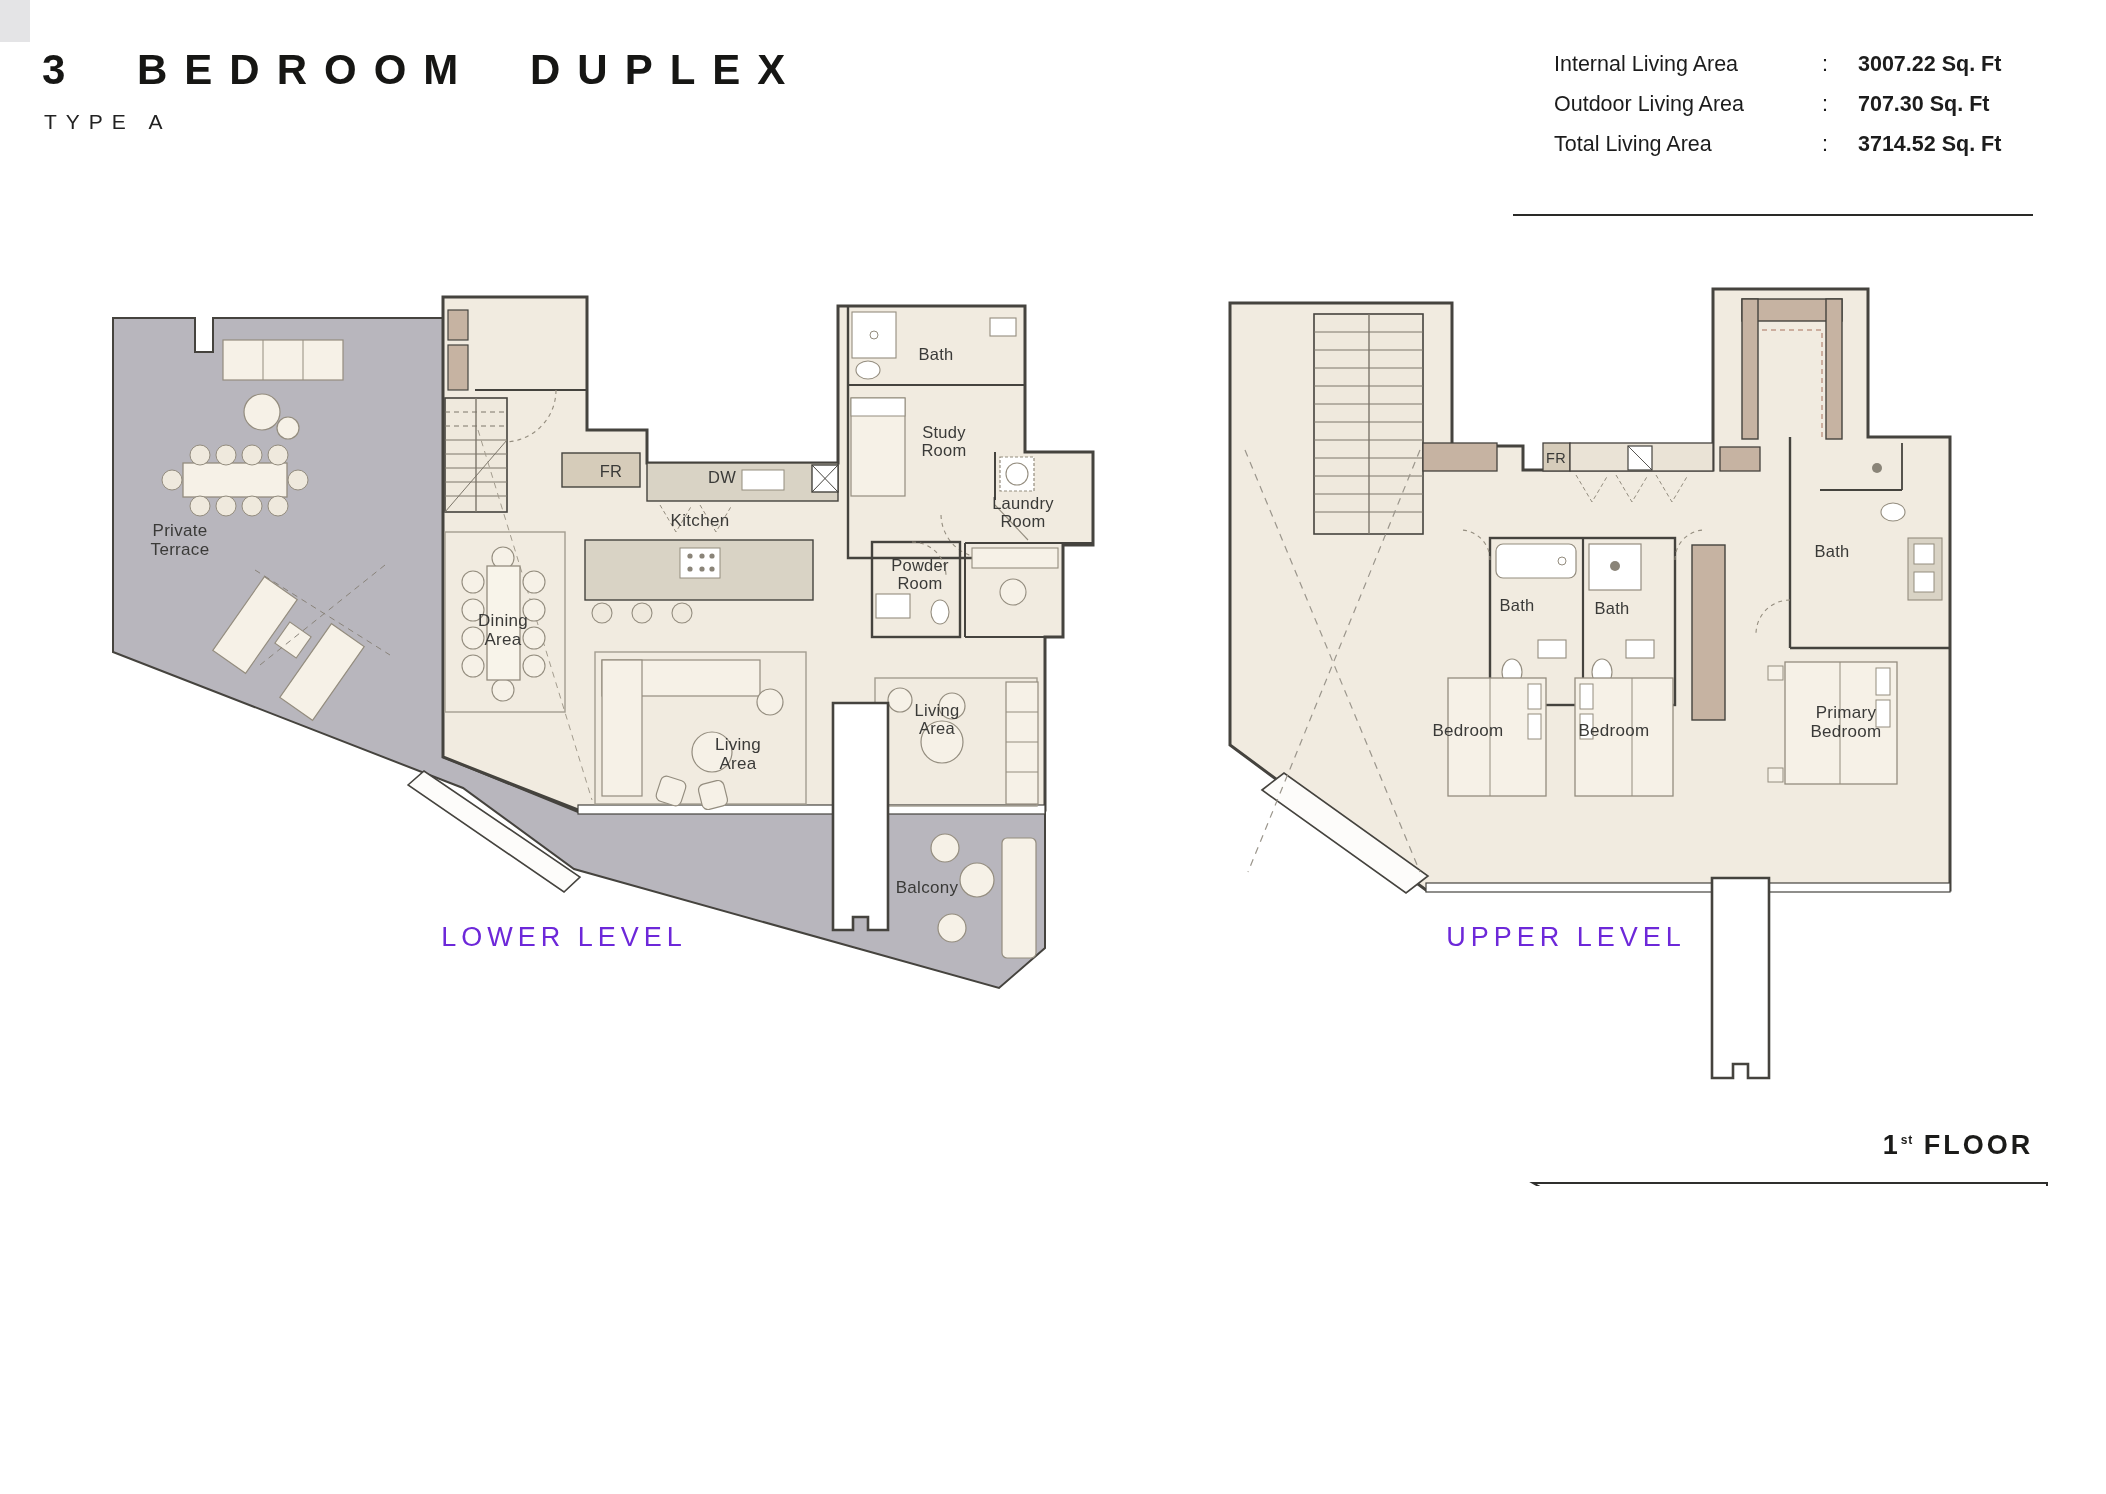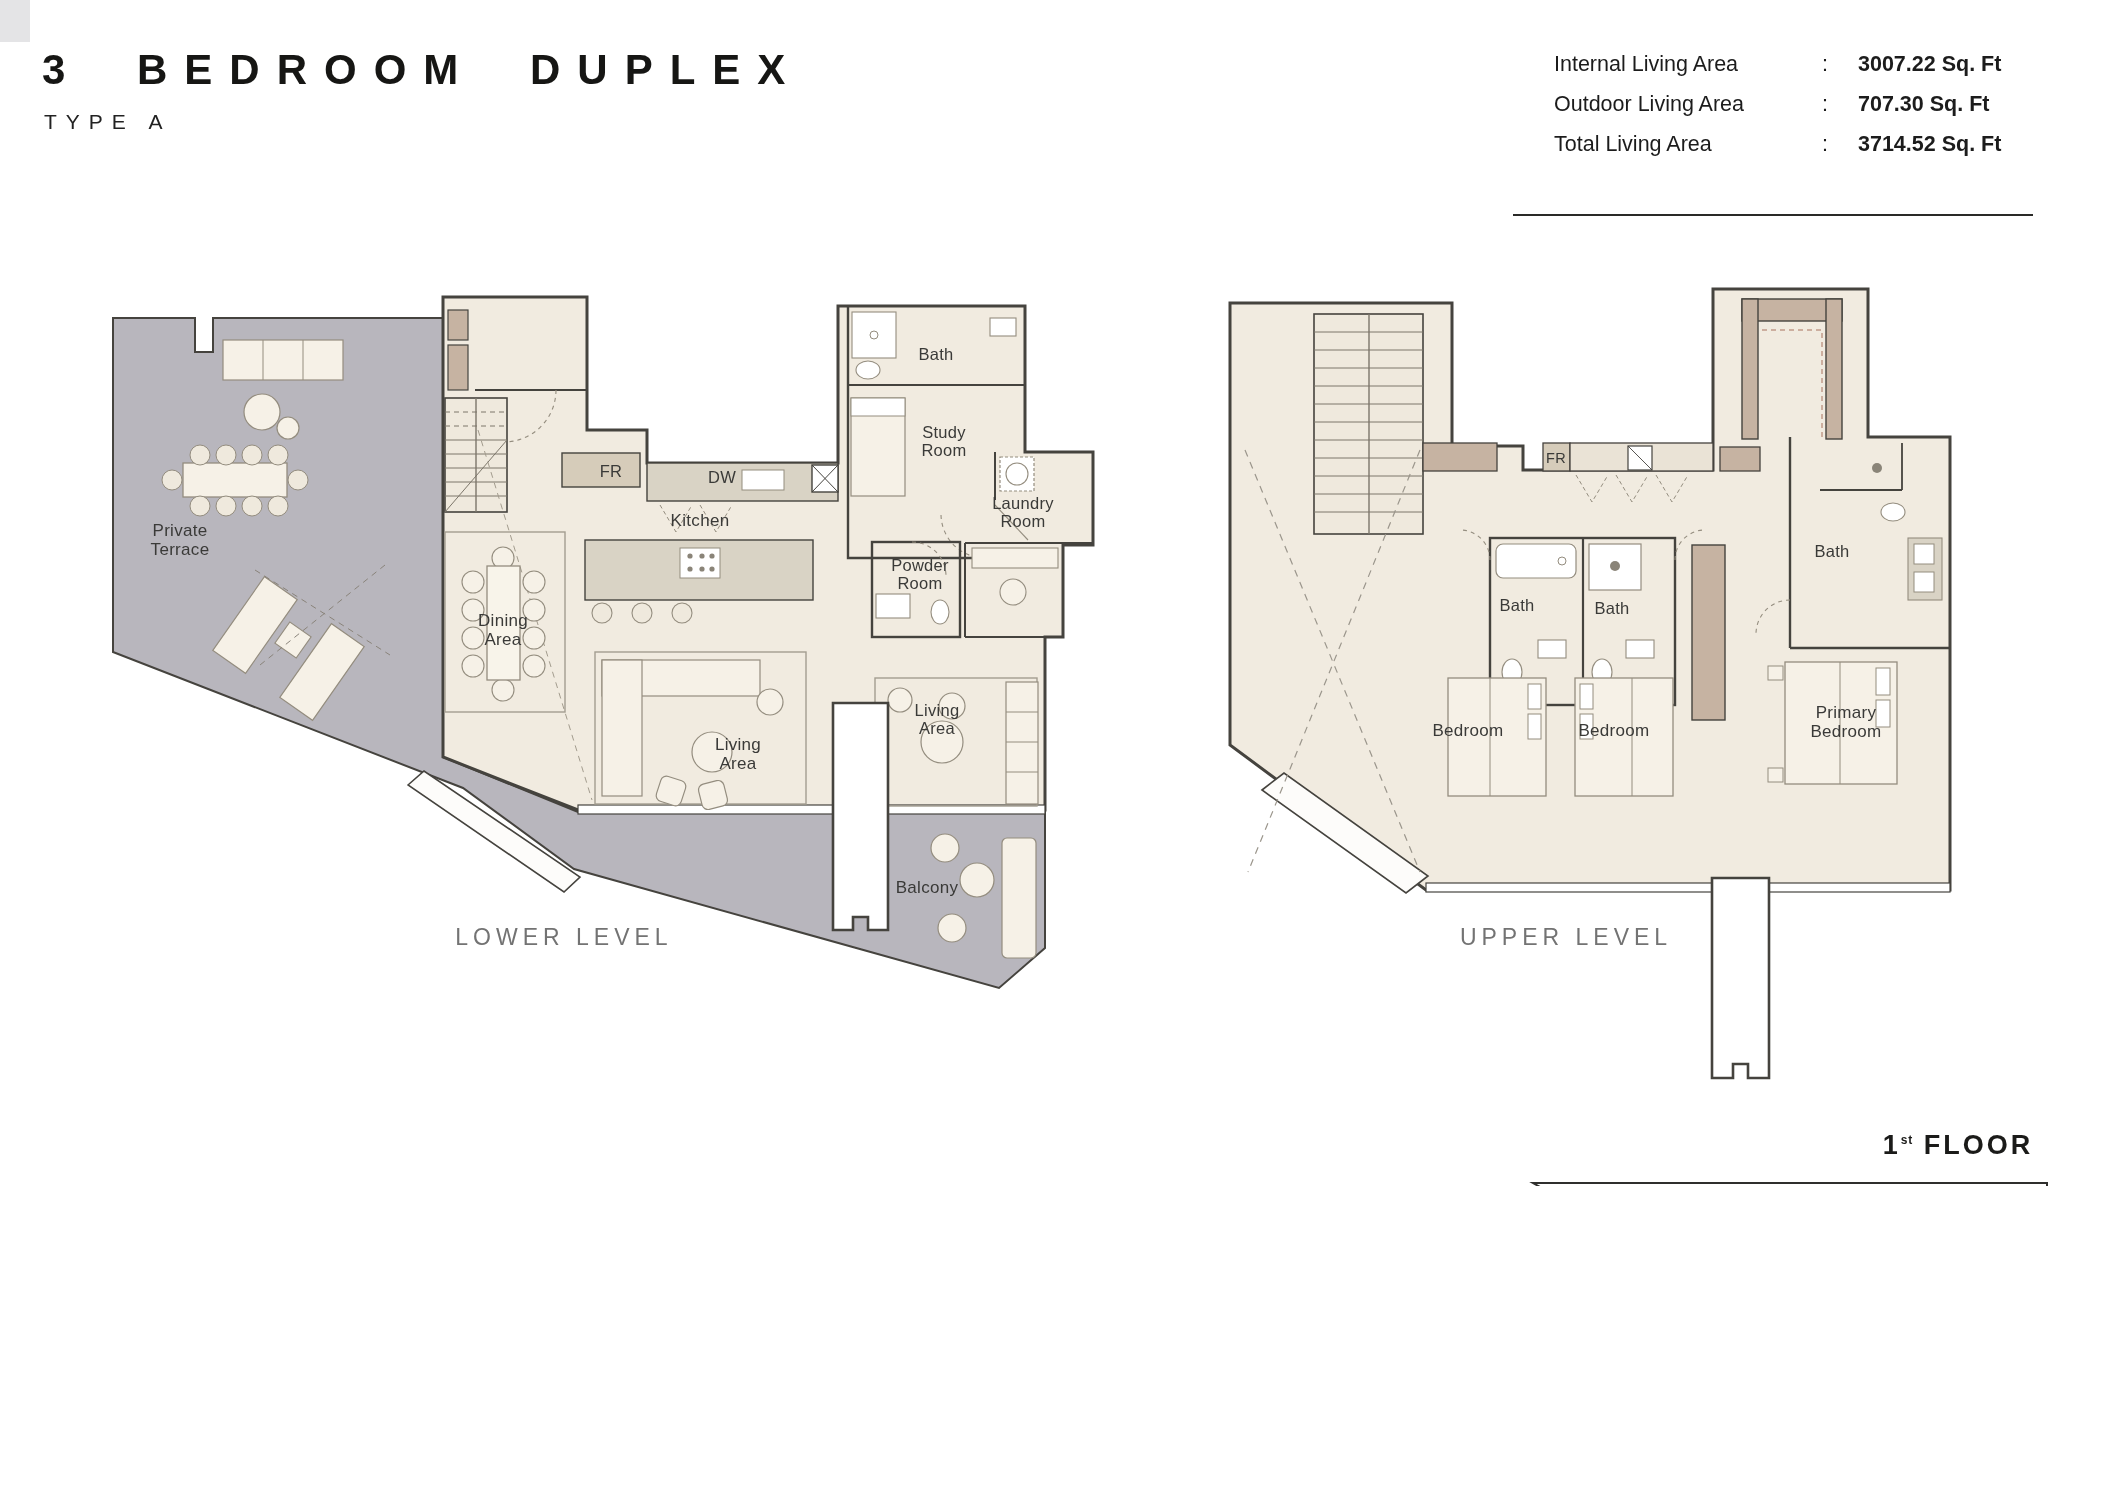--- a/index.html
+++ b/index.html
@@ -23,22 +23,22 @@
   
   .areas{position:absolute;left:1522px;top:52px;font-size:21.5px;color:#1c1c1c;}
   .area-row{display:grid;grid-template-columns:268px 36px auto;margin-bottom:15px;align-items:baseline;margin-left:32px;}
   .area-value{font-weight:700;}
   .area-rule{position:absolute;left:1513px;top:214px;width:520px;height:0;border-top:2.5px solid #2a2a28;}
 
   
   .room-label{position:absolute;transform:translate(-50%,-50%);font-size:16.5px;line-height:1.12;
       color:var(--text);text-align:center;white-space:nowrap;letter-spacing:.3px;}
   .room-label.sm{font-size:14.5px;}
-  .caption{position:absolute;transform:translate(-50%,-50%);font-size:23px;letter-spacing:5px;
-      color:#737373;font-weight:500;white-space:nowrap;}
+  .caption{position:absolute;transform:translate(-50%,-50%);font-size:27px;letter-spacing:5px;
+      color:#6d28d9;font-weight:500;white-space:nowrap;}
   .floor-title{position:absolute;transform:translate(-50%,-50%);font-size:27px;letter-spacing:3px;
       color:#1b1b19;font-weight:600;white-space:nowrap;}
   .floor-title sup{font-size:12px;letter-spacing:1px;}
   .unit-label{position:absolute;transform:translate(-50%,-50%);font-size:11.5px;color:#222;letter-spacing:.5px;}
   .north-label{position:absolute;transform:translate(-50%,-50%);font-size:19px;color:#222;font-weight:500;}
 
   .bottom-bar{position:absolute;left:0;top:1486px;width:2106px;height:8px;background:#191917;}
 </style>
 </head>
 <body>

